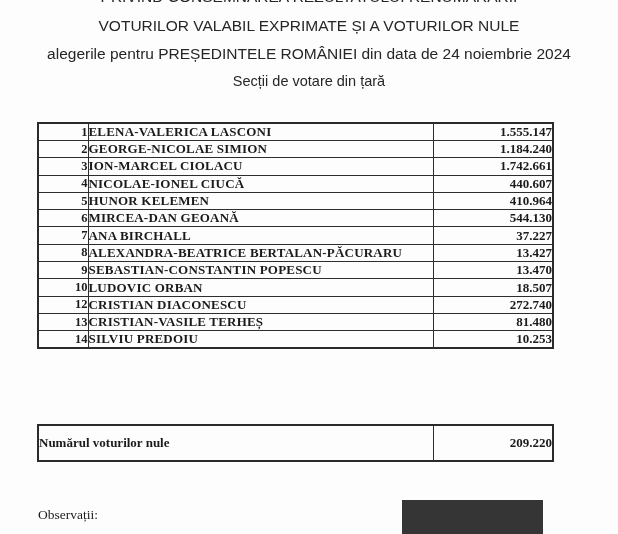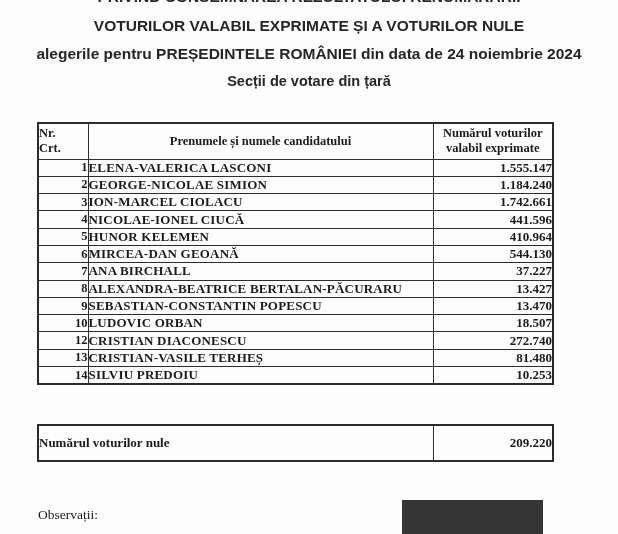--- a/index.html
+++ b/index.html
@@ -3,21 +3,21 @@
 <meta charset="utf-8">
 <style>
   html,body{margin:0;padding:0;}
   body{
     width:618px;height:534px;position:relative;overflow:hidden;
     background:#fdfdfd;color:#1c1c1c;
     font-family:"Liberation Serif", serif;
   }
   .heading{
     position:absolute;left:0;width:618px;text-align:center;
-    font-family:"Liberation Sans", sans-serif;font-weight:bold;color:#262626;
+    font-family:"Liberation Sans", sans-serif;font-weight:normal;color:#262626;
     white-space:nowrap;
   }
   .heading.clipped{top:-12px;font-size:15.5px;}
   .heading.l2{top:17px;font-size:15.5px;}
   .heading.l3{top:45px;font-size:15.5px;}
   .heading.l4{top:73px;font-size:14.5px;}
 
   table.results{
     position:absolute;left:37px;top:122px;width:515px;
     border-collapse:collapse;table-layout:fixed;
@@ -71,50 +71,39 @@
 <div class="heading l3">alegerile pentru PREȘEDINTELE ROMÂNIEI din data de 24 noiembrie 2024</div>
 <div class="heading l4">Secții de votare din țară</div>
 
 <table class="results">
   <colgroup>
       <col class="c-nr">
       <col class="c-name">
       <col class="c-votes">
     </colgroup>
   <tbody>
-      <tr class="hdr">
-    <th class="h-nr">
-      <div>Nr.</div>
-      <div>Crt.</div>
-    </th>
-    <th class="h-name">Prenumele și numele candidatului</th>
-    <th class="h-votes">
-      <div>Numărul voturilor</div>
-      <div>valabil exprimate</div>
-    </th>
-  </tr>
   <tr class="row">
     <td class="nr">1</td>
     <td class="name">ELENA-VALERICA LASCONI</td>
     <td class="votes">1.555.147</td>
   </tr>
   <tr class="row">
     <td class="nr">2</td>
     <td class="name">GEORGE-NICOLAE SIMION</td>
     <td class="votes">1.184.240</td>
   </tr>
   <tr class="row">
     <td class="nr">3</td>
     <td class="name">ION-MARCEL CIOLACU</td>
     <td class="votes">1.742.661</td>
   </tr>
   <tr class="row">
     <td class="nr">4</td>
     <td class="name">NICOLAE-IONEL CIUCĂ</td>
-    <td class="votes">441.596</td>
+    <td class="votes">440.607</td>
   </tr>
   <tr class="row">
     <td class="nr">5</td>
     <td class="name">HUNOR KELEMEN</td>
     <td class="votes">410.964</td>
   </tr>
   <tr class="row">
     <td class="nr">6</td>
     <td class="name">MIRCEA-DAN GEOANĂ</td>
     <td class="votes">544.130</td>

